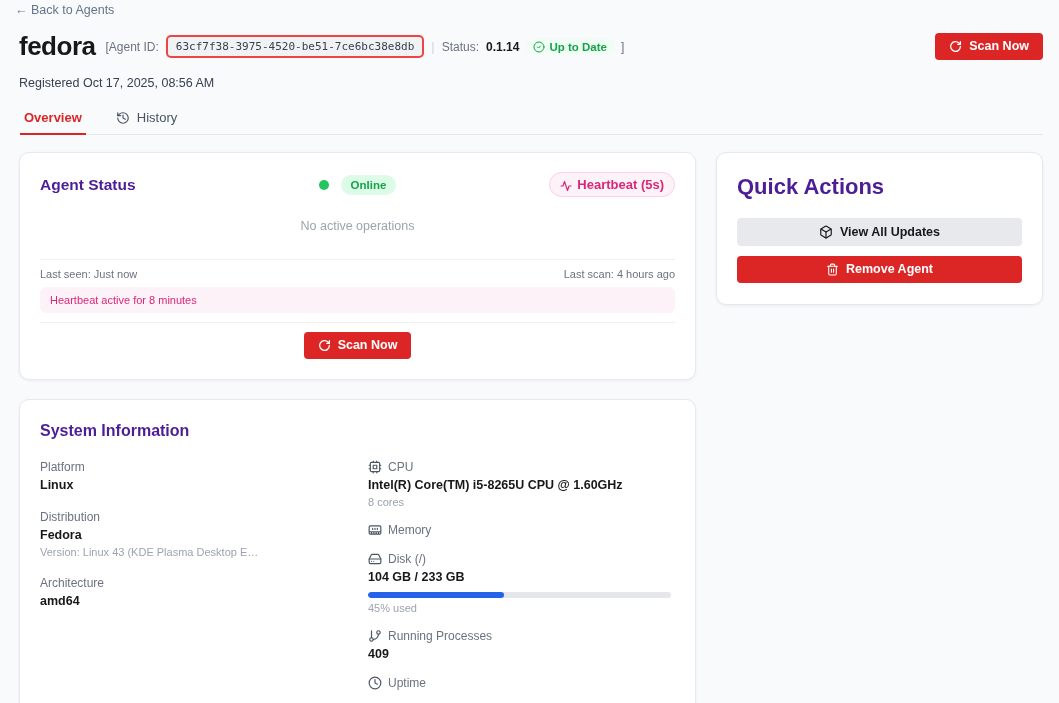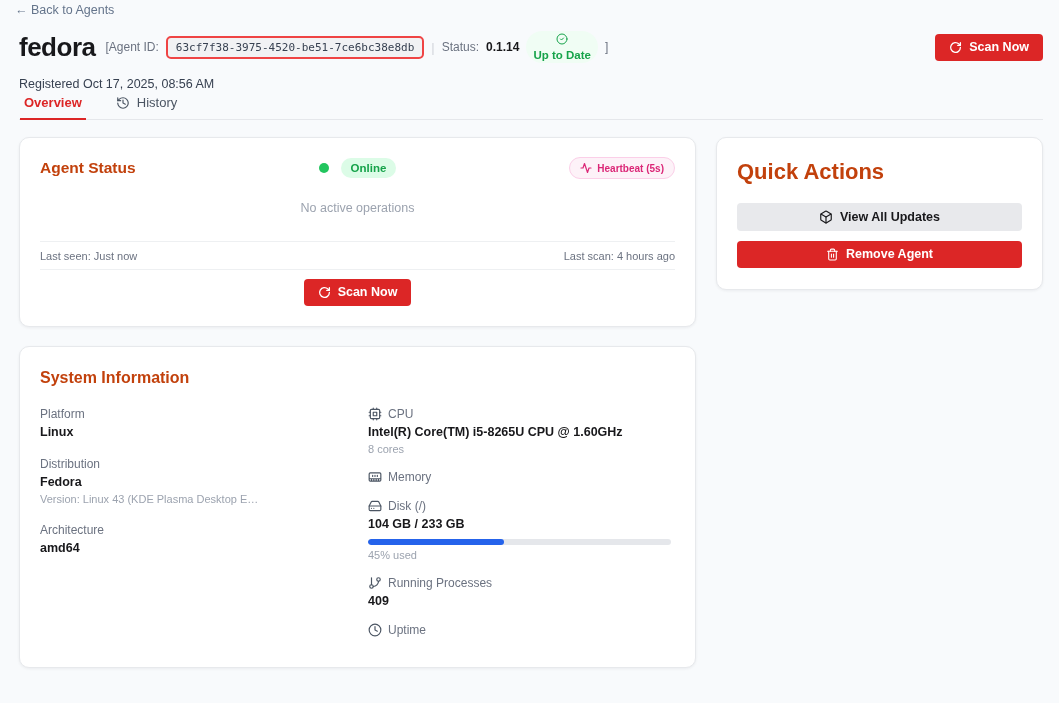--- a/index.html
+++ b/index.html
@@ -29,41 +29,41 @@
     font-family: "DejaVu Sans Mono", monospace;
     font-size: 11px; color: #374151;
     background: #f1f2f4; border: 2px solid #ef4444; border-radius: 5px;
     padding: 3px 8px;
   }
   .sep { color: #d1d5db; font-size: 13px; }
   .version-num { font-weight: 700; color: #18181b; }
   .uptodate-pill {
     display: inline-flex; align-items: center; gap: 4px;
     color: #16a34a; font-size: 11.5px; font-weight: 600;
-    background: #f0fdf4; border-radius: 999px; padding: 2px 7px; flex-direction: column;
+    background: #f0fdf4; border-radius: 999px; padding: 2px 7px;
   }
   .bracket { color: #6b7280; }
   .header-spacer { flex: 1; }
   .registered { margin-top: 14px; font-size: 12.5px; color: #374151; }
 
   
   .btn {
     display: inline-flex; align-items: center; justify-content: center; gap: 7px;
     border: none; border-radius: 4px; cursor: pointer;
     font-family: "Liberation Sans", sans-serif;
     font-size: 12.5px; font-weight: 700;
     padding: 7px 14px; line-height: 1;
   }
   .btn-red { background: #dc2626; color: #ffffff; }
   .btn-gray { background: #e8e9ec; color: #18181b; }
   .btn svg { flex: 0 0 auto; }
 
   
   .tabs {
-    display: flex; gap: 30px; 
+    display: flex; gap: 30px; margin-top: 16px;
     border-bottom: 1px solid #e5e7eb; padding-left: 3px;
   }
   .tab {
     display: inline-flex; align-items: center; gap: 7px;
     font-size: 13px; padding: 4px 2px 9px 2px; cursor: pointer;
     color: #4b5563; position: relative;
   }
   .tab.active { color: #dc2626; font-weight: 600; }
   .tab.active::after {
     content: ""; position: absolute; left: -2px; right: -2px; bottom: -1px;
@@ -71,37 +71,37 @@
   }
 
   
   .content { display: flex; gap: 20px; margin-top: 17px; align-items: flex-start; }
   .col-left { width: 677px; flex: 0 0 677px; display: flex; flex-direction: column; gap: 19px; }
   .col-right { flex: 1; }
   .card {
     background: #ffffff; border: 1px solid #e7e9ec; border-radius: 10px;
     box-shadow: 0 1px 3px rgba(15, 23, 42, 0.06);
   }
-  .card-title { font-size: 15.5px; font-weight: 700; color: #c2410c; }
+  .card-title { font-size: 15.5px; font-weight: 700; color: #4c1d95; }
 
   
   .status-card { padding: 19px 20px 20px 20px; }
   .status-head { display: flex; align-items: center; }
   .status-head .card-title { flex: 1; }
   .status-center { display: flex; align-items: center; gap: 12px; }
   .status-right { flex: 1; display: flex; justify-content: flex-end; }
   .dot { width: 10px; height: 10px; border-radius: 50%; background: #22c55e; }
   .online-pill {
     background: #dcfce7; color: #16a34a; font-size: 11.5px; font-weight: 600;
     border-radius: 999px; padding: 4px 10px;
   }
   .hb-pill {
     display: inline-flex; align-items: flex-end; gap: 5px;
     background: #fdf2f8; border: 1px solid #fbcfe8; color: #db2777;
-    font-size: 10px; font-weight: 600; border-radius: 999px; padding: 4px 10px;
+    font-size: 13px; font-weight: 600; border-radius: 999px; padding: 4px 10px;
   }
   .no-ops { text-align: center; font-size: 12.5px; color: #9ca3af; margin: 22px 0 26px 0; }
   .divider { border: none; border-top: 1px solid #eef0f2; }
   .seen-row {
     display: flex; justify-content: space-between;
     font-size: 11px; color: #6b7280; margin: 8px 0 7px 0;
   }
   .hb-banner {
     background: #fdf2f8; color: #db2777; font-size: 11px;
     border-radius: 6px; padding: 7px 10px; margin-bottom: 9px;
@@ -212,20 +212,21 @@
 
         <div class="no-ops">No active operations</div>
 
         <hr class="divider">
 
         <div class="seen-row">
           <span>Last seen: Just now</span>
           <span>Last scan: 4 hours ago</span>
         </div>
 
+        <div class="hb-banner">Heartbeat active for 8 minutes</div>
 
         <hr class="divider">
 
         <div class="scan-center">
           <button class="btn btn-red">
             <svg width="13" height="13" viewBox="0 0 24 24" fill="none" stroke="currentColor" stroke-width="2.4" stroke-linecap="round" stroke-linejoin="round">
                 <path d="M21 12a9 9 0 1 1-2.64-6.36L21 8"></path>
                 <path d="M21 3v5h-5"></path>
               </svg>
             <span>Scan Now</span>

